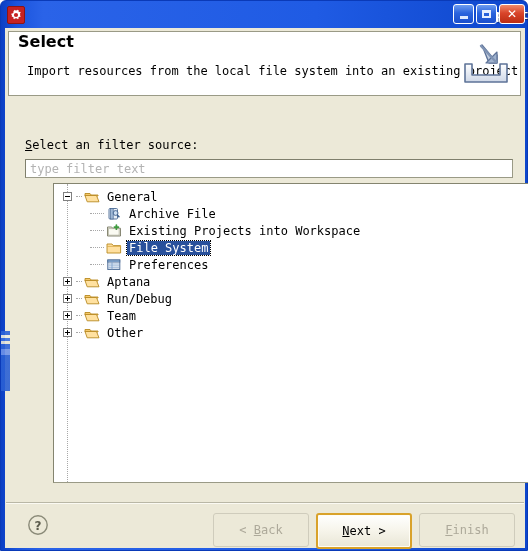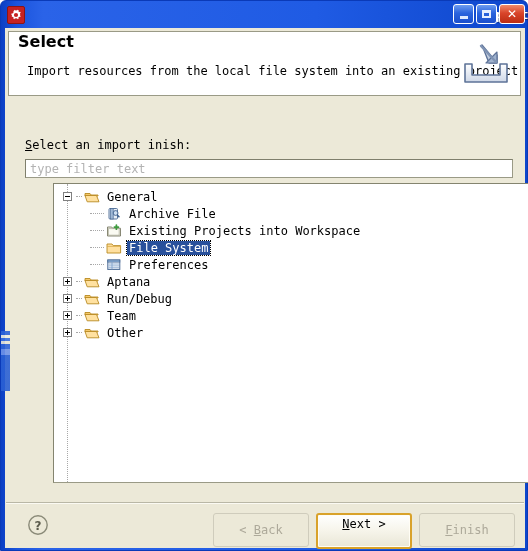--- a/index.html
+++ b/index.html
@@ -311,21 +311,20 @@
   .btn u { text-decoration: underline; }
   .btn.disabled {
     color: #ada99a;
     background: #ECE9D8;
     border-color: #cfccbc;
   }
   .btn.default {
     border: 2px solid #D9A22A;
     background: linear-gradient(to bottom, #ffffff 0%, #f6f4ea 50%, #e9e6d6 100%);
     box-shadow: inset 0 0 0 1px #fffdf5;
-    align-items: flex-end;
   }
   .btn.focus {
     border: 2px solid #26497F;
     background: linear-gradient(to bottom, #ffffff 0%, #f7f5ec 50%, #eae7d8 100%);
     box-shadow: inset 0 0 0 1px #ffffff;
   }
 </style>
 </head>
 <body>
 
@@ -372,21 +371,21 @@
           </defs>
           <path d="M6 24 L6 42 L48 42 L48 24 L41 24 L41 35 L13 35 L13 24 Z" fill="url(#trayg)" stroke="#5e7398" stroke-width="1.6" stroke-linejoin="round"></path>
           <path d="M23 5 L38 23 L38 15 L38 23 L30 23 Z" fill="url(#arrg)" stroke="#5e7398" stroke-width="1.4" stroke-linejoin="round"></path>
           <path d="M38 23 L38 12 L27 23 Z" fill="#9fb2ce" stroke="#5e7398" stroke-width="1.2" stroke-linejoin="round"></path>
           <line x1="22" y1="6" x2="37" y2="22" stroke="#7f93b4" stroke-width="2.4" stroke-linecap="round"></line>
         </svg>
       </div>
     </div>
 
     <div id="source-label">
-      <u>S</u><span>elect an import inish:</span>
+      <u>S</u><span>elect an filter source:</span>
     </div>
 
     <input id="filter-input" type="text" placeholder="type filter text" value="" style="">
 
     <div id="tree-panel">
       <div class="guide"></div>
       <div id="tree-rows">
           <div class="tree-row indent-0">
             <span class="twisty"></span>
             <span class="stub" style="width: 6px;"></span>

